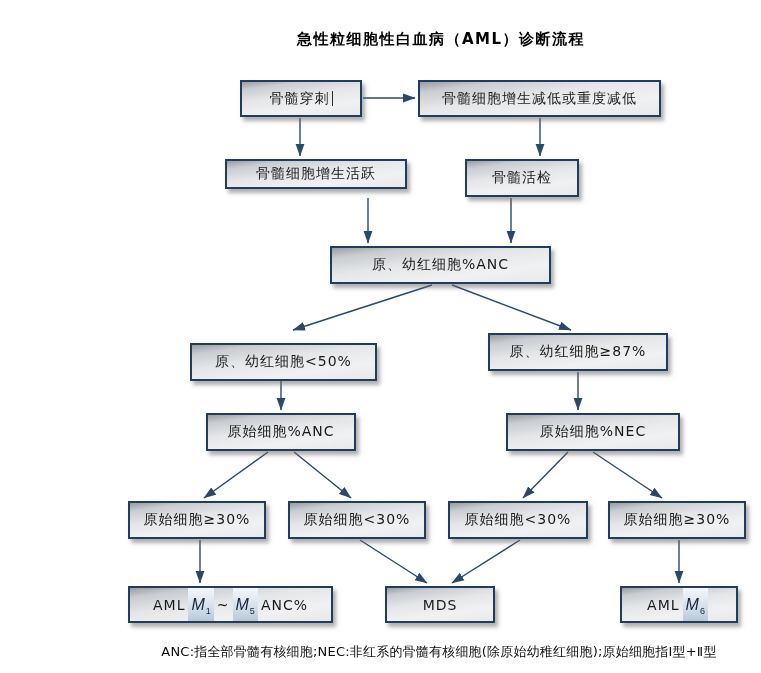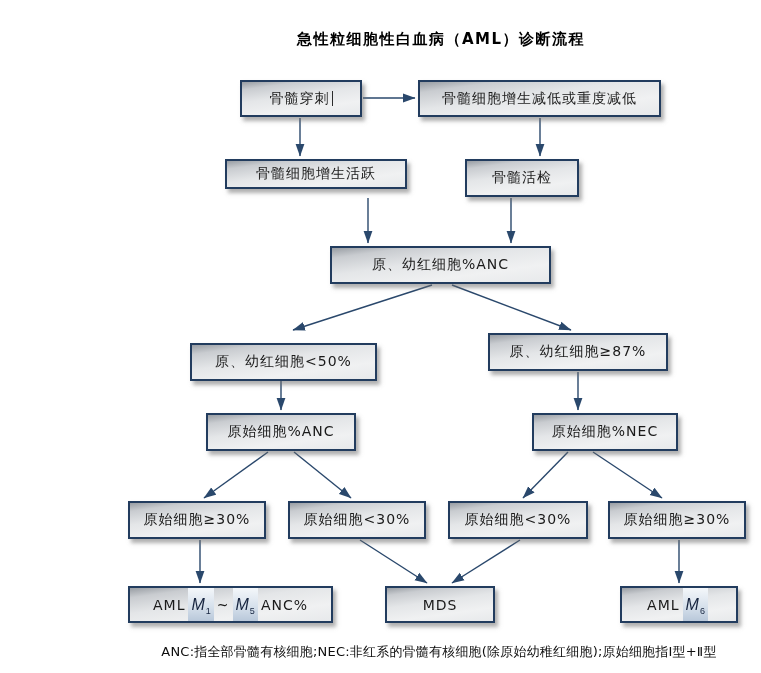--- a/index.html
+++ b/index.html
@@ -91,21 +91,21 @@
       </div>
       <div class="node" style="left: 190px; top: 333px; width: 187px; height: 38px; margin-top: 10px;">
         <span>原、幼红细胞&lt;50%</span>
       </div>
       <div class="node" style="left: 488px; top: 333px; width: 180px; height: 38px;">
         <span>原、幼红细胞≥87%</span>
       </div>
       <div class="node" style="left: 206px; top: 413px; width: 150px; height: 38px;">
         <span>原始细胞%ANC</span>
       </div>
-      <div class="node" style="left: 506px; top: 413px; width: 146px; height: 38px; margin-left: 26px;">
+      <div class="node" style="left: 506px; top: 413px; width: 174px; height: 38px;">
         <span>原始细胞%NEC</span>
       </div>
       <div class="node" style="left: 128px; top: 501px; width: 138px; height: 38px;">
         <span>原始细胞≥30%</span>
       </div>
       <div class="node" style="left: 288px; top: 501px; width: 138px; height: 38px;">
         <span>原始细胞&lt;30%</span>
       </div>
       <div class="node" style="left: 448px; top: 501px; width: 140px; height: 38px;">
         <span>原始细胞&lt;30%</span>

